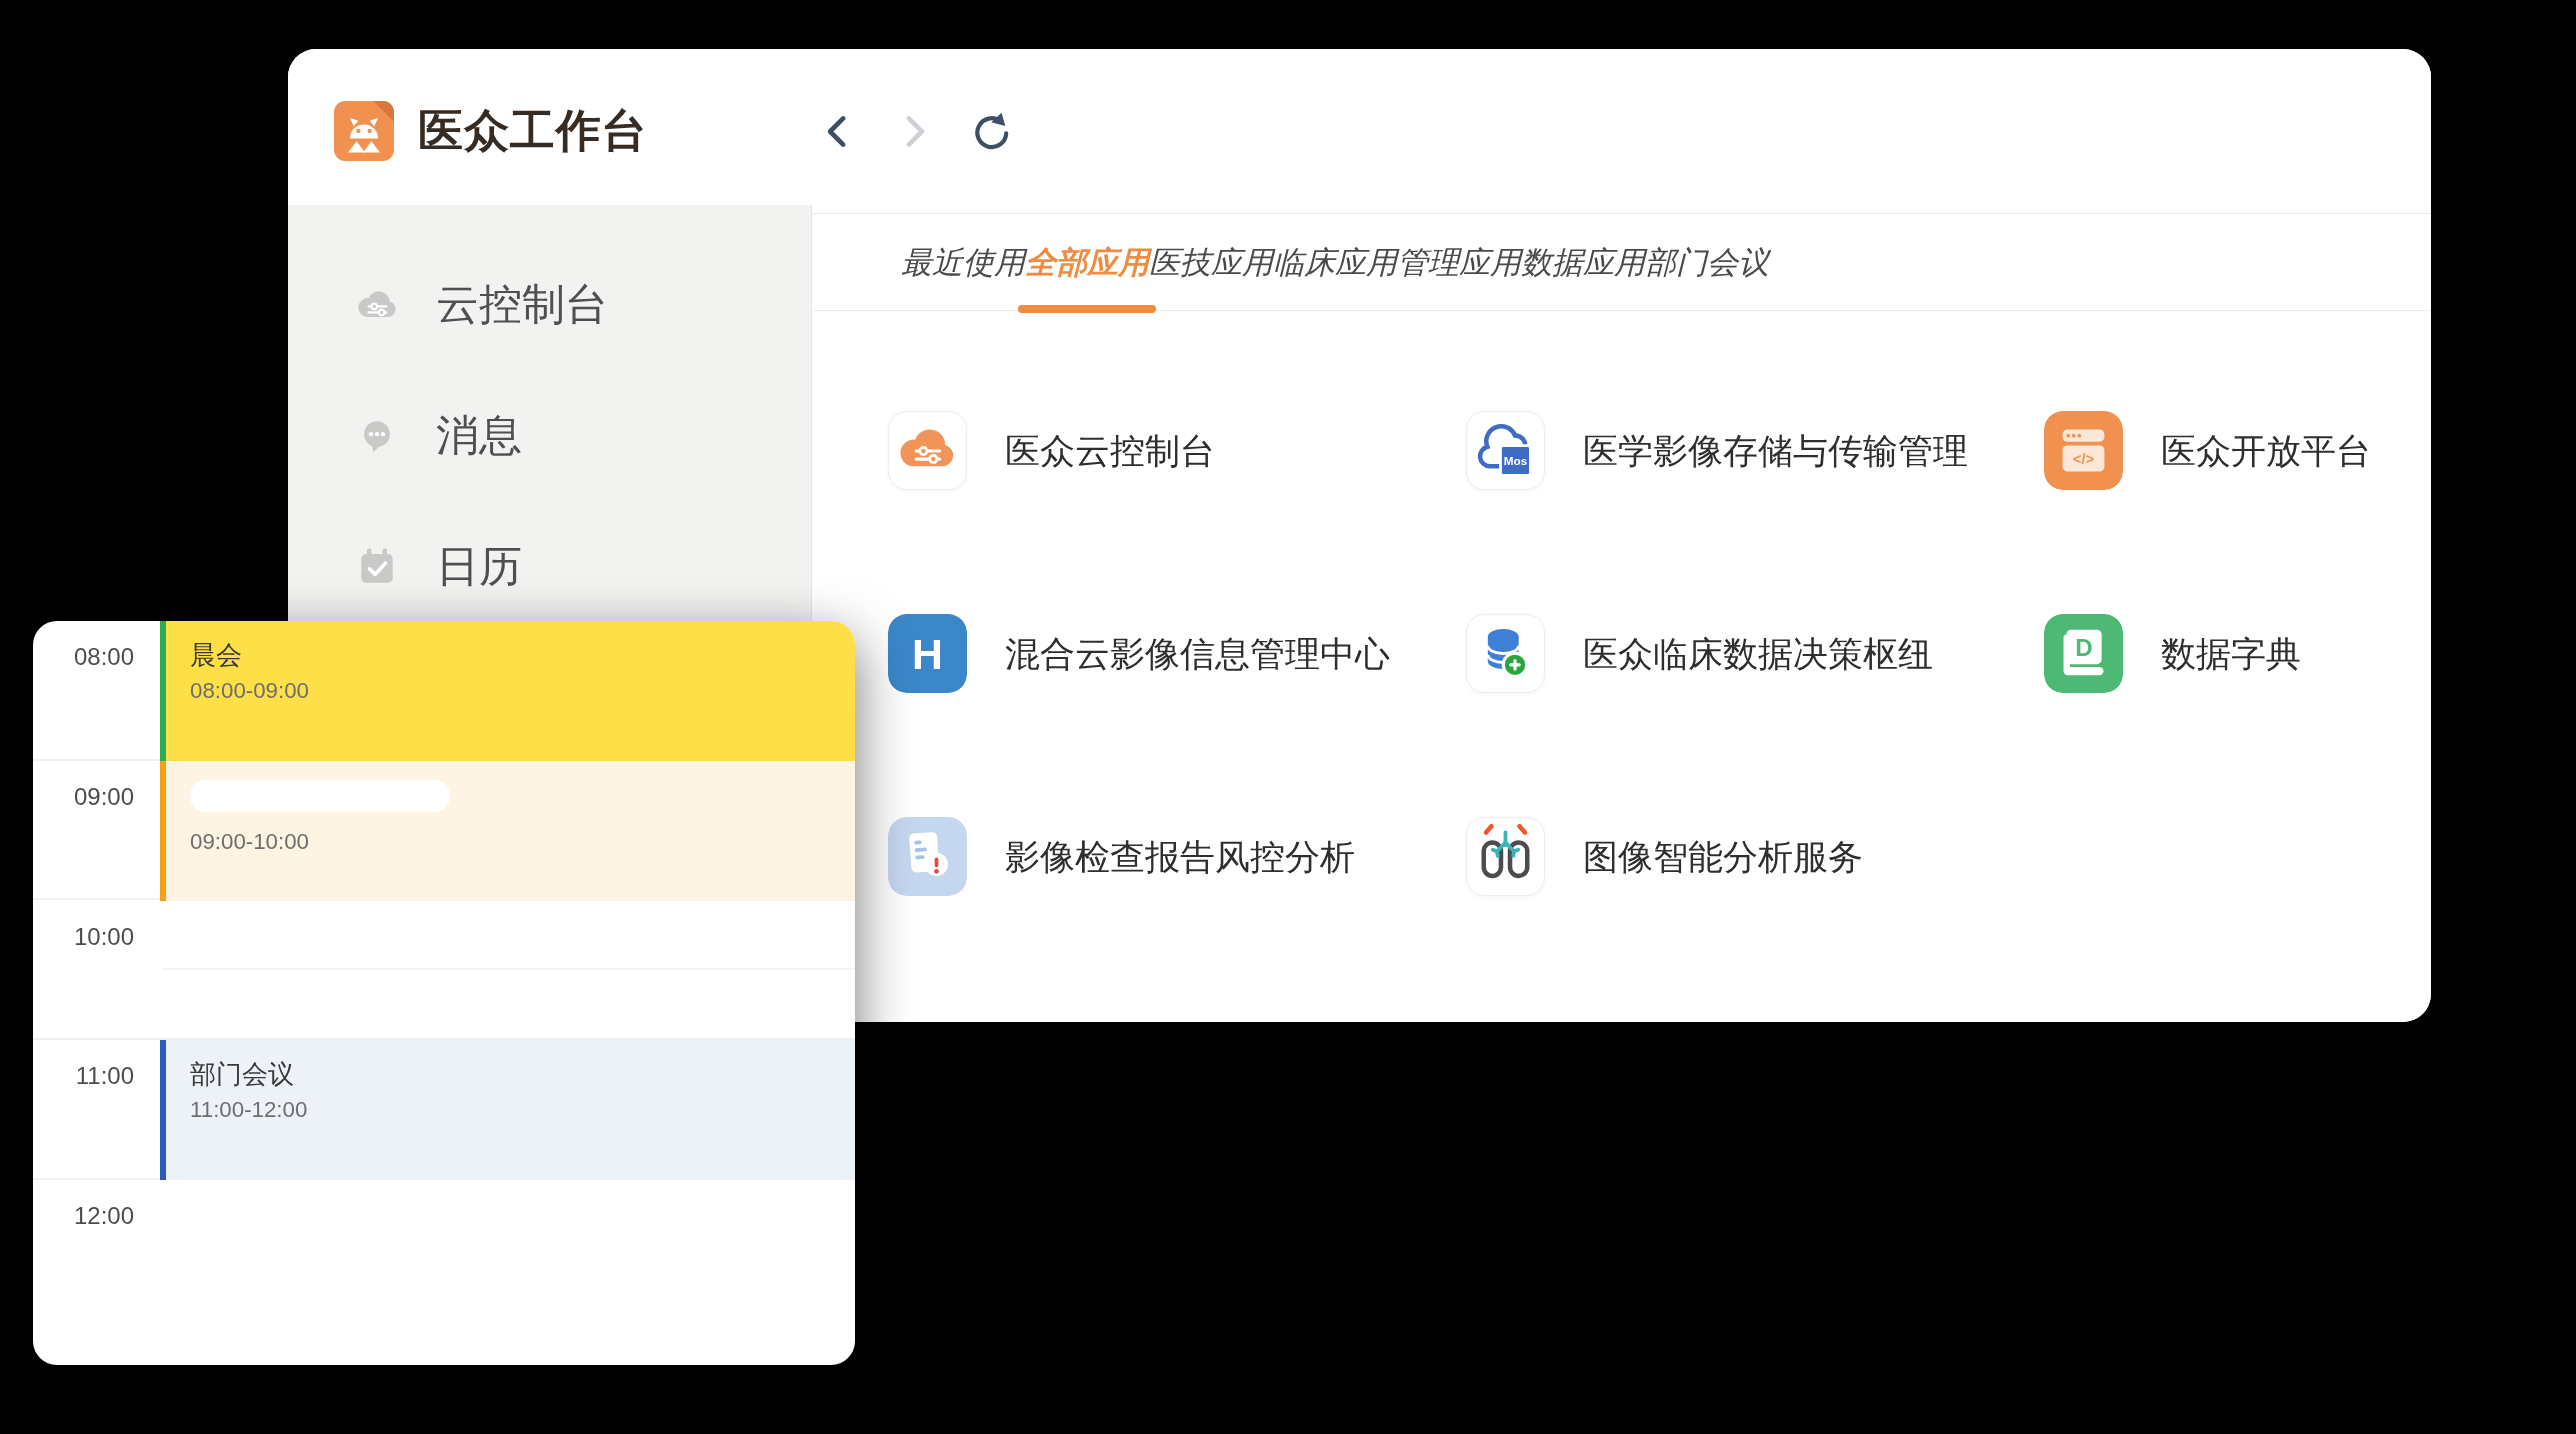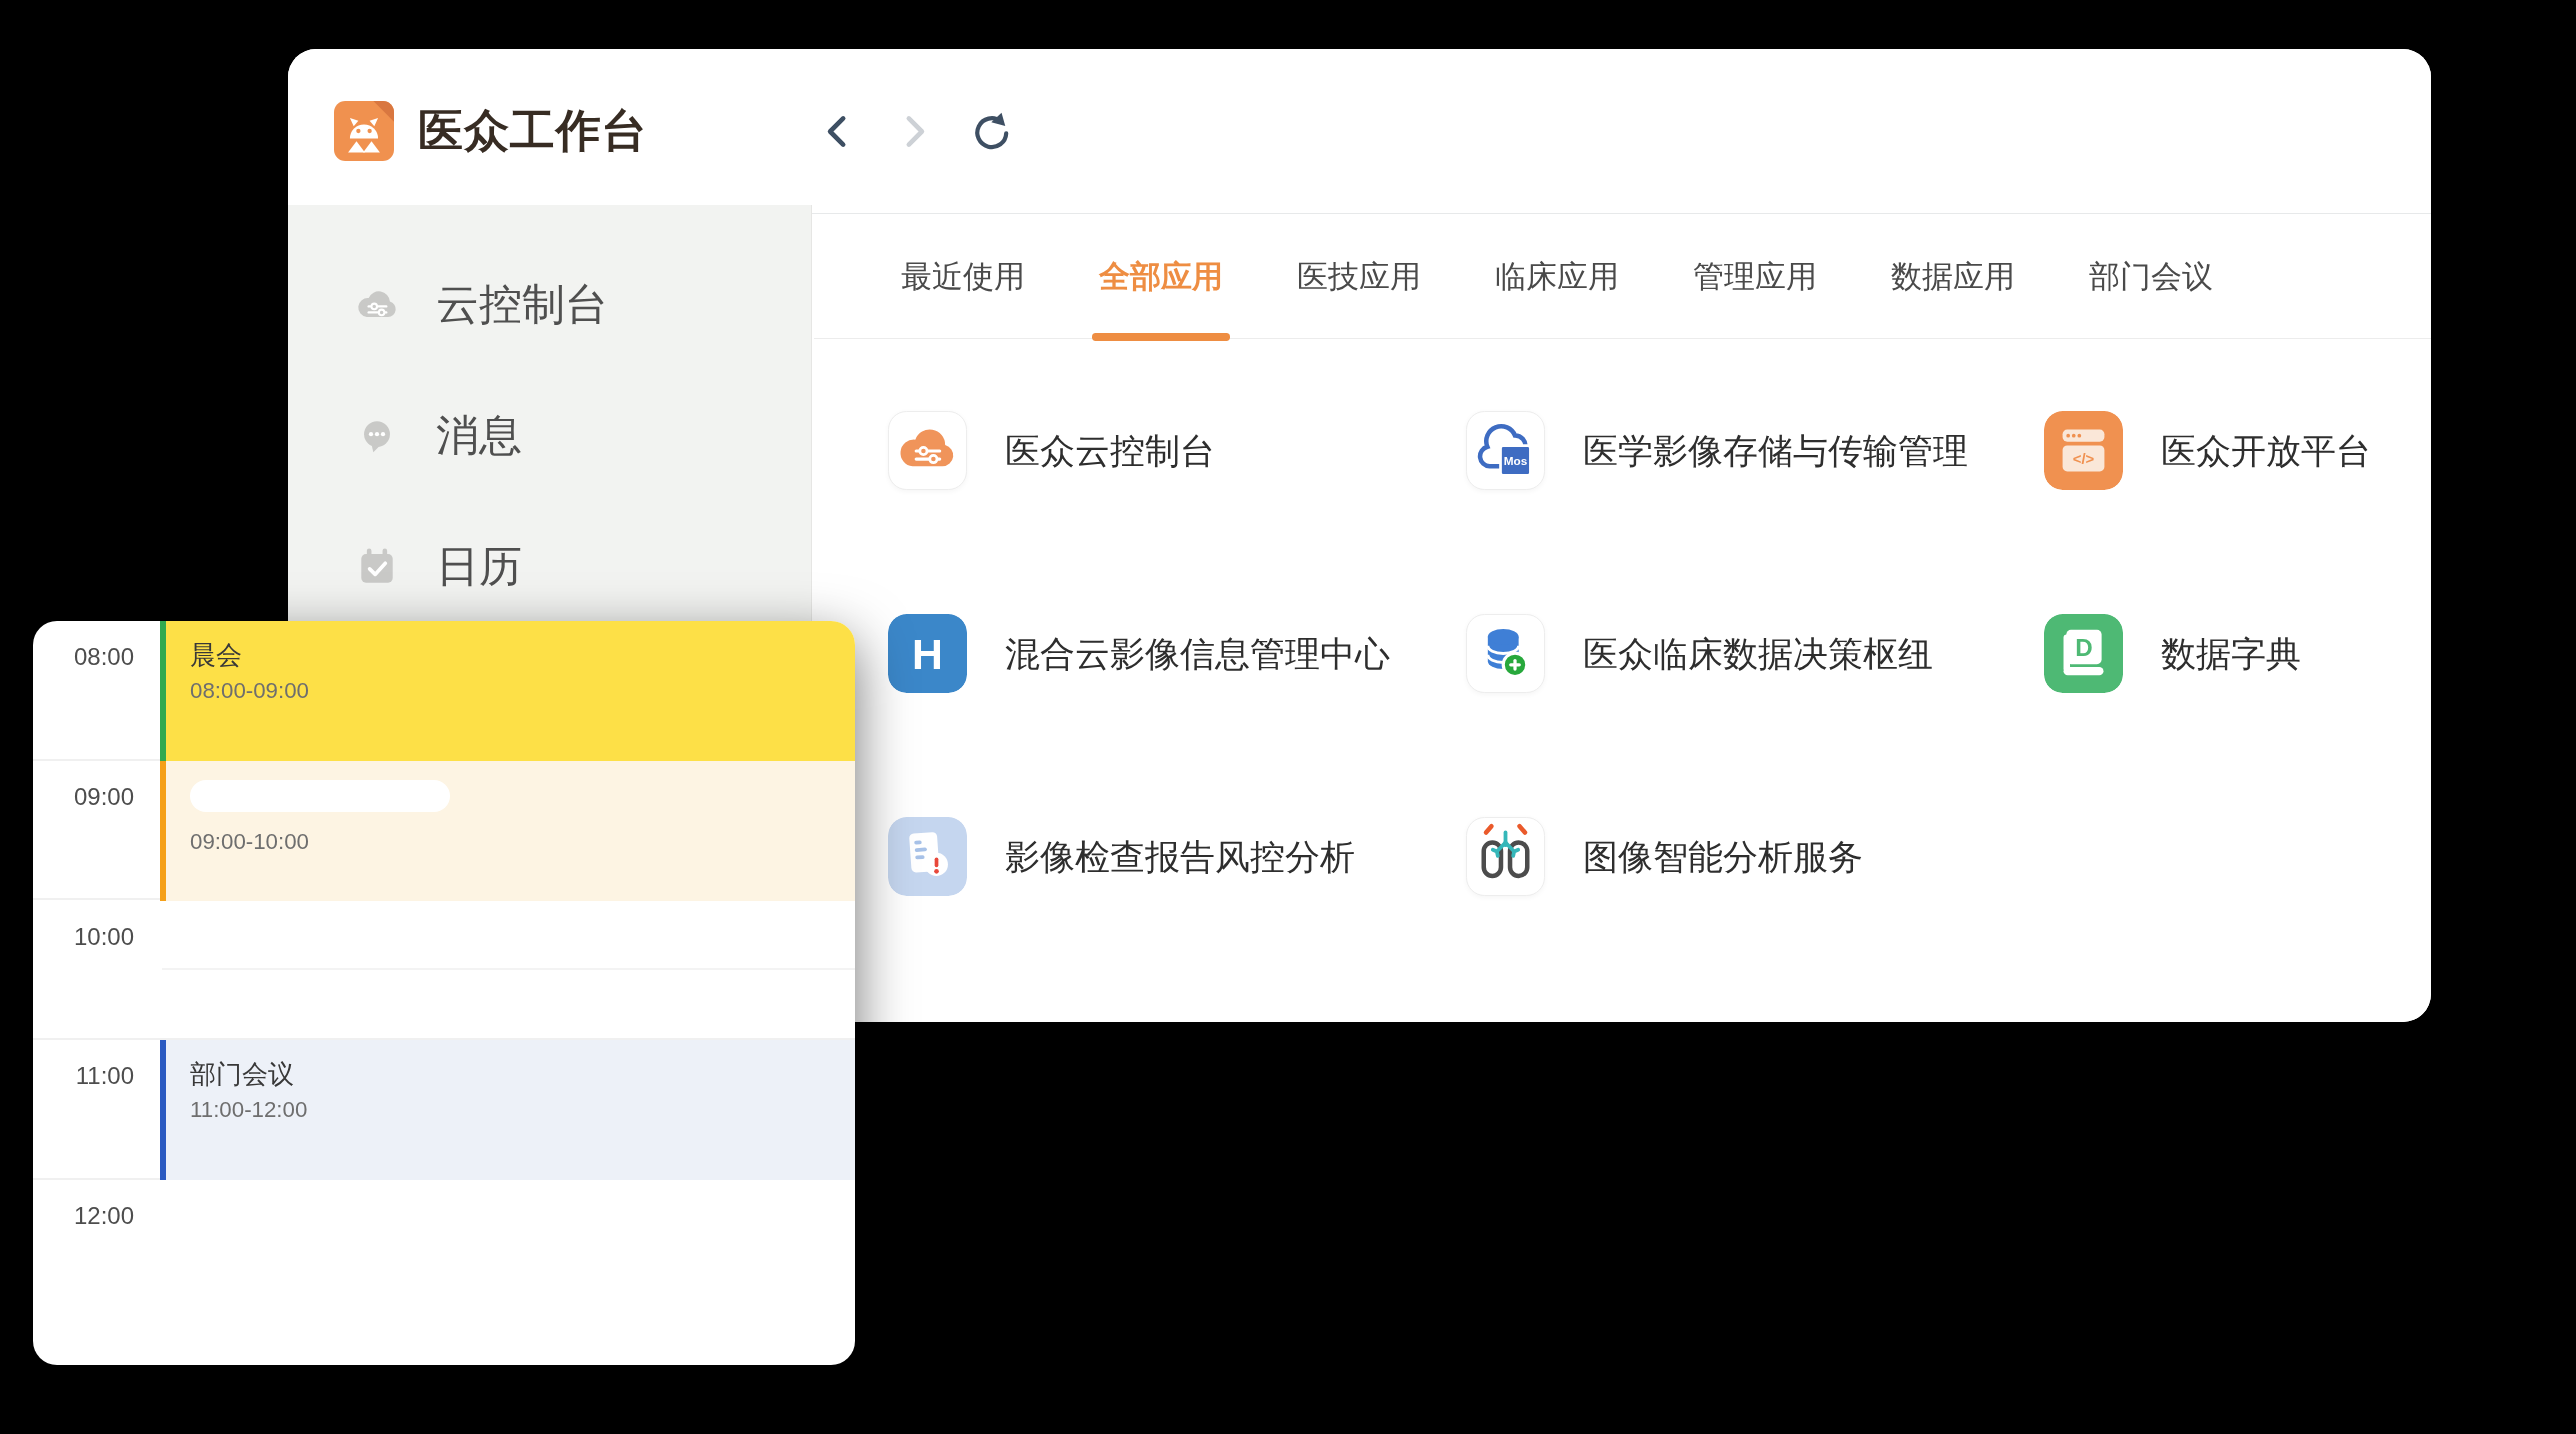--- a/index.html
+++ b/index.html
@@ -19,22 +19,22 @@
 
   
   .sidebar{position:absolute;left:0;top:156px;bottom:0;width:524px;background:#f2f3f1;
            border-right:1.9px solid #e6e6e4;box-sizing:border-box;padding-top:34px;}
   .side-item{height:131px;display:flex;align-items:center;padding-left:65px;cursor:pointer;}
   .side-item svg{width:48px;height:48px;flex:none;}
   .side-label{margin-left:35px;font-size:43px;color:#4f4f4f;}
 
   
   .content{position:absolute;left:526px;top:166px;right:0;bottom:0;background:#fff;}
-  .tabs{display:flex;gap:74px;height:124px;box-sizing:border-box;padding-left:87px;
-        border-bottom:1.9px solid #ececec;align-items:center;}
+  .tabs{display:flex;height:96px;box-sizing:border-box;padding-left:87px;
+        border-bottom:1.9px solid #ececec;align-items:center;font-style:italic;}
   .tab{font-size:31px;color:#4a4a4a;position:relative;height:100%;display:flex;
        align-items:center;cursor:pointer;white-space:nowrap;}
   .tab.active{color:#EE8D42;font-weight:700;}
   .tab.active::after{content:"";position:absolute;left:-7.4px;right:-7.4px;bottom:-2.8px;
        height:7.4px;border-radius:3.7px;background:#EE8D42;}
 
   .app-grid{position:absolute;left:74px;top:196px;display:grid;
             grid-template-columns:578px 578px auto;grid-auto-rows:203px;}
   .cell{display:flex;align-items:flex-start;cursor:pointer;}
   .appicon{width:79px;height:79px;border-radius:18.6px;flex:none;}

